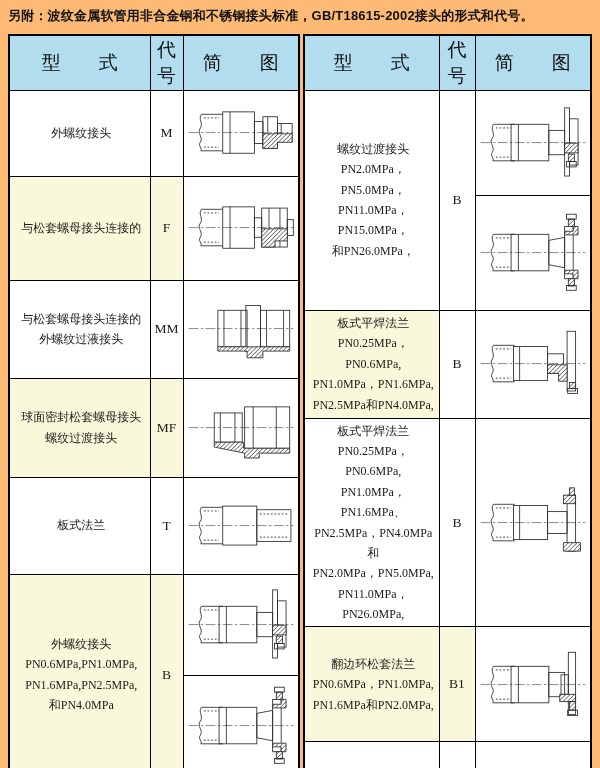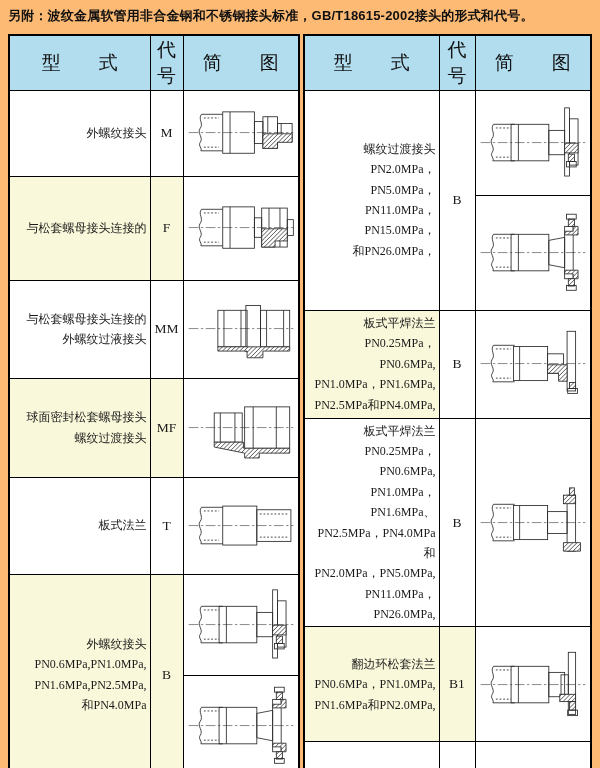--- a/index.html
+++ b/index.html
@@ -6,21 +6,21 @@
   .page{position:relative;width:600px;height:768px;background:#fdba74;box-sizing:border-box;
         padding:7px 8px 0 8px;font-family:"Liberation Sans",sans-serif;overflow:hidden;}
   .title{font-family:"Liberation Sans",sans-serif;font-weight:bold;font-size:13px;
          color:#101010;line-height:1.35;margin:0 0 9px 0;letter-spacing:0.2px;}
   .tables{display:flex;gap:3px;align-items:flex-start;}
   table.t{border-collapse:collapse;table-layout:fixed;border:2px solid #000;background:#fff;}
   table.t td{border:1px solid #000;box-sizing:border-box;overflow:hidden;color:#1a1a1a;}
   tr.hdr td{background:#b2ddef;text-align:center;vertical-align:middle;height:40px;
             font-family:"Liberation Serif","DejaVu Serif",serif;font-size:19px;color:#111;}
   td.type{font-family:"Liberation Serif","DejaVu Serif",serif;font-size:12px;line-height:1.7;
-          padding:2px 3px 2px 6px;vertical-align:middle;white-space:pre-line;text-align:right;}
+          padding:2px 3px 2px 6px;vertical-align:middle;white-space:pre-line;text-align:center;}
   td.code{font-family:"Liberation Serif","DejaVu Serif",serif;font-size:13.5px;
           text-align:center;vertical-align:middle;padding:0;}
   td.diag{background:#fff;text-align:center;vertical-align:middle;padding:1px;}
   td.hl{background:#faf8da;}
   .dwrap{display:inline-block;width:112px;vertical-align:middle;}
   .dwrap svg{display:block;width:100%;height:auto;}
   .defs-holder{position:absolute;width:0;height:0;overflow:hidden;}
 </style>
 </head>
 <body>

